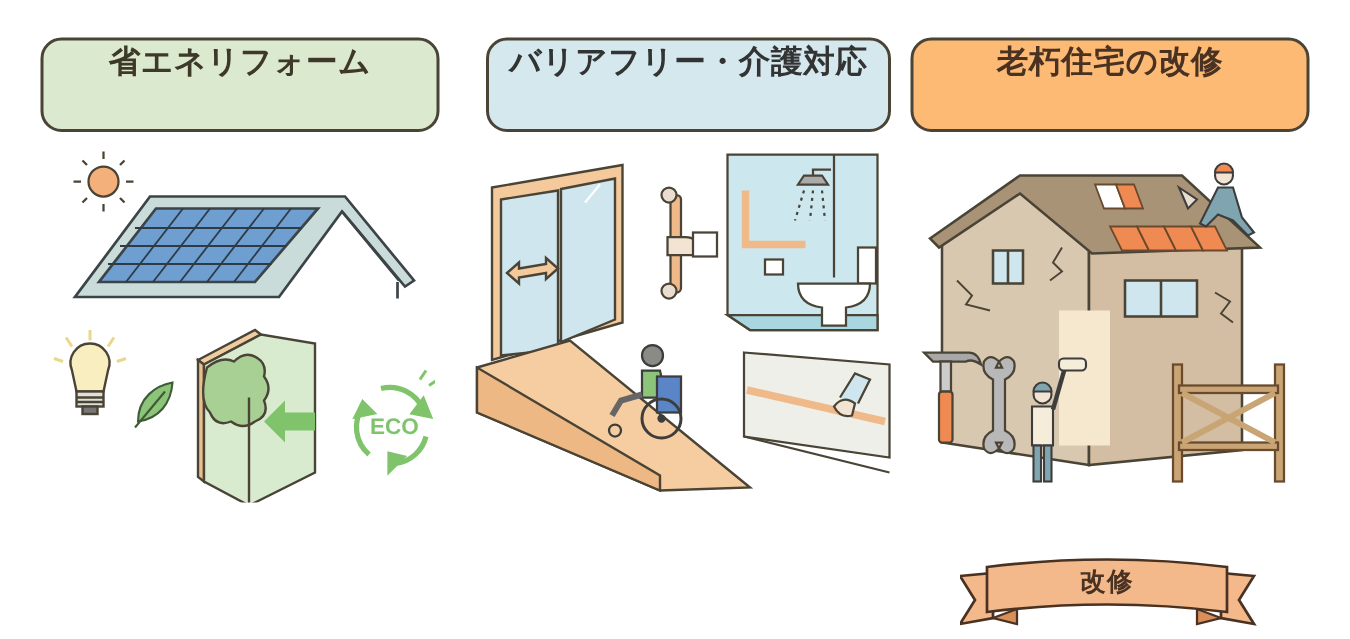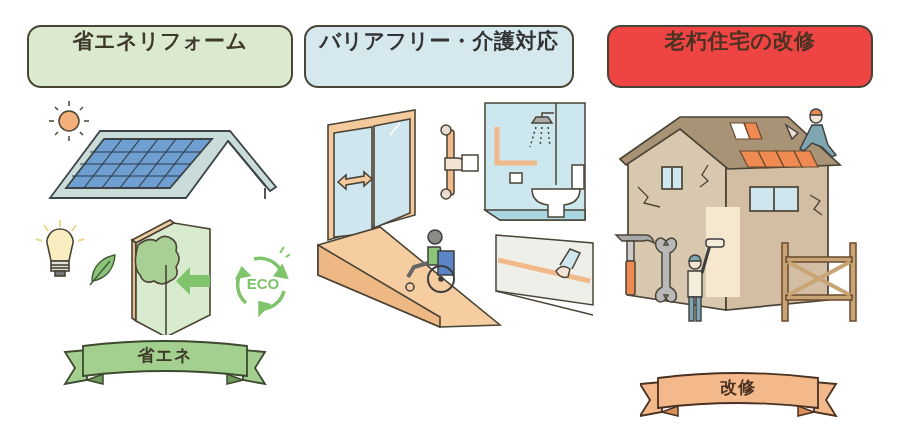--- a/index.html
+++ b/index.html
@@ -7,21 +7,21 @@
   body { font-family: "DejaVu Sans", sans-serif; position: relative; }
   .panel { position: absolute; top: 0; height: 426px; }
   .hdr {
     position: absolute; top: 25px; height: 63px;
     border: 2.5px solid #4a4436; border-radius: 14px;
     display: flex; align-items: flex-start; justify-content: center;
     font-weight: bold; font-size: 21px; color: #3d3828; letter-spacing: 0.5px;
   }
   .hdr.g { background: #dbe9cf; }
   .hdr.b { background: #d4e8ee; color: #333333; }
-  .hdr.o { background: #ef4444; color: #4a3222; }
+  .hdr.o { background: #fdba74; color: #4a3222; }
   .illus { position: absolute; top: 95px; height: 240px; }
   .ribbon { position: absolute; top: 340px; width: 220px; height: 60px; }
   .ribbon svg { position: absolute; left: 0; top: 0; }
   .ribbon .lbl {
     position: absolute; left: 0; right: 0; top: 17px; text-align: center;
     font-weight: bold; font-size: 17px; letter-spacing: 1px;
   }
 </style>
 </head>
 <body>
@@ -100,34 +100,24 @@
         <polygon points="262,172 266,182 256,180" fill="#7fc46b"></polygon>
         <polygon points="248,210 240,218 240,208" fill="#7fc46b"></polygon>
         <polygon points="222,174 218,182 228,180" fill="#7fc46b"></polygon>
         <line x1="260" y1="158" x2="264" y2="152" stroke-width="2"></line>
         <line x1="266" y1="162" x2="272" y2="158" stroke-width="2"></line>
       </g>
       <text x="243" y="194" text-anchor="middle" font-family="Liberation Sans, sans-serif" font-weight="bold" font-size="15" fill="#7fc46b">ECO</text>
     </svg>
   </div>
 
-  <div class="ribbon" style="left:55px;">
-    <svg width="220" height="60" viewBox="0 0 220 60">
-      <polygon points="10,12 32,10 32,40 10,44 20,28" fill="#a3d08f" stroke="#3d4a30" stroke-width="1.8"></polygon>
-      <polygon points="210,12 188,10 188,40 210,44 200,28" fill="#a3d08f" stroke="#3d4a30" stroke-width="1.8"></polygon>
-      <polygon points="32,40 48,34 48,44" fill="#6e9a5c" stroke="#3d4a30" stroke-width="1.5"></polygon>
-      <polygon points="188,40 172,34 172,44" fill="#6e9a5c" stroke="#3d4a30" stroke-width="1.5"></polygon>
-      <path d="M28,6 Q110,-4 192,6 L192,36 Q110,26 28,36 Z" fill="#a3d08f" stroke="#3d4a30" stroke-width="1.8"></path>
-    </svg>
-    <div class="lbl" style="color:#3d3828;top:4px;">省エネ</div>
-  </div>
 </div>
 
 <div class="panel" style="left:300px;width:300px;">
-  <div class="hdr b" style="left:4px;width:270px;">
+  <div class="hdr b" style="left:24px;width:270px;">
     <span>バリアフリー・介護対応</span>
   </div>
 
   <div class="illus" style="left:10px;width:290px;">
     <svg width="290" height="240" viewBox="0 0 290 240">
 
       <g stroke="#4a4436" stroke-width="1.6">
         <polygon points="18,30 105,15 105,120 18,145" fill="#f4c99c"></polygon>
         <polygon points="24,38 62,32 62,138 24,142" fill="#cfe6ee"></polygon>
         <polygon points="64,31 100,24 100,118 64,133" fill="#cfe6ee"></polygon>

